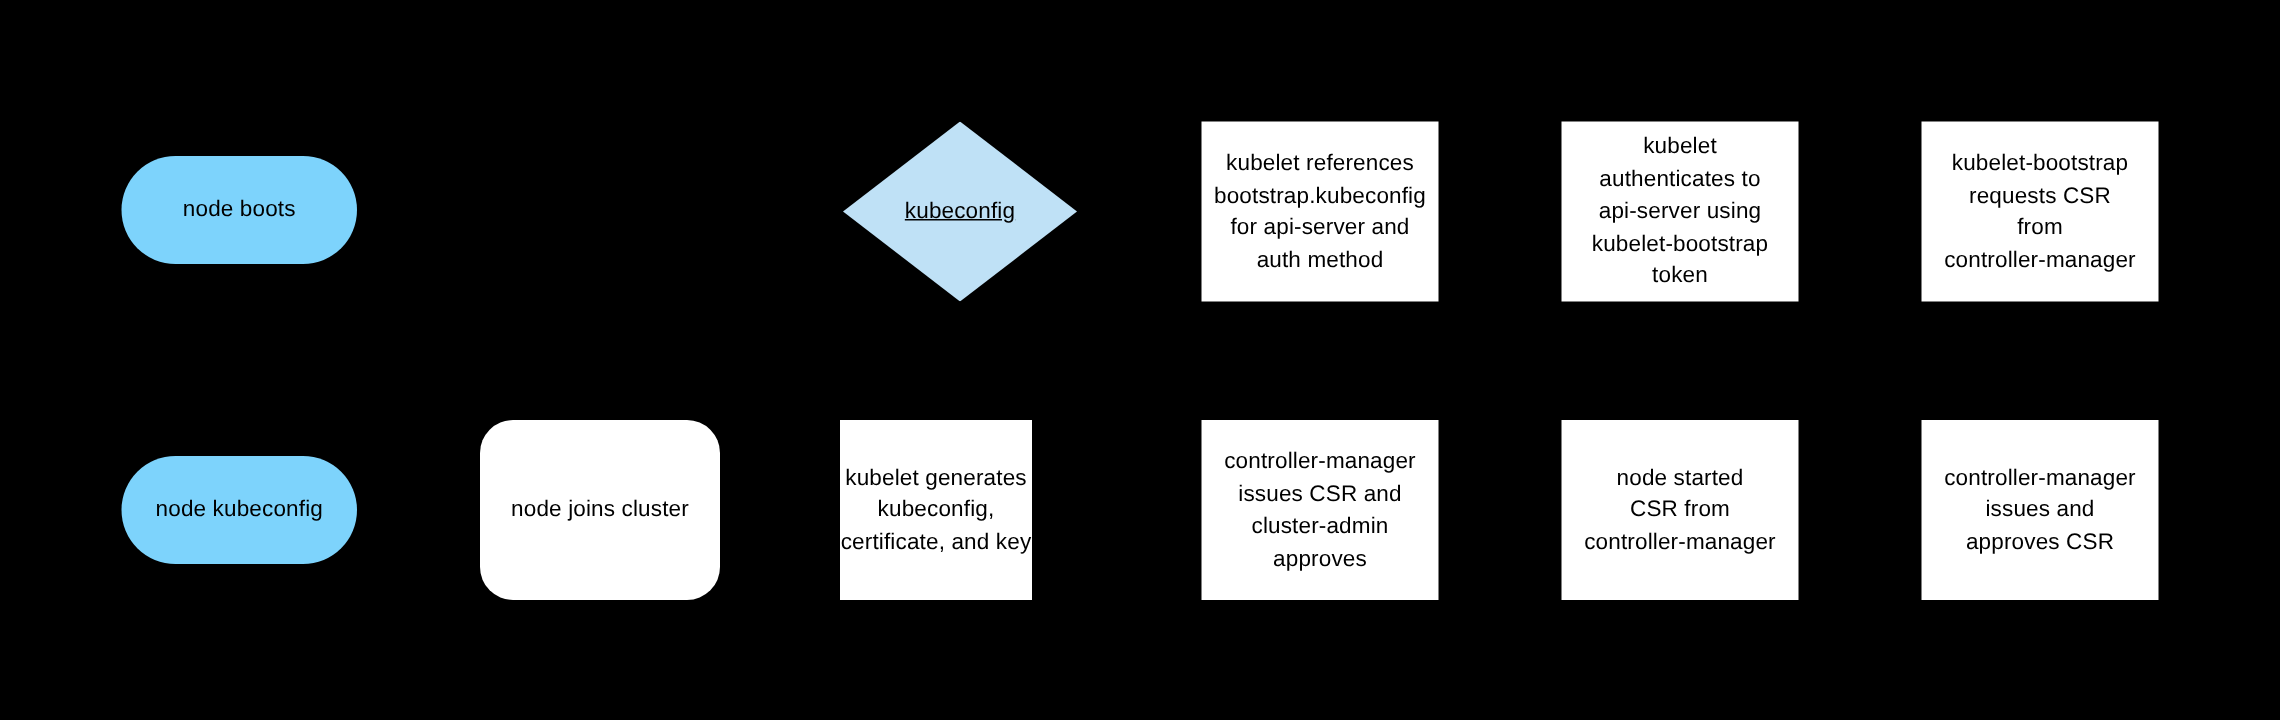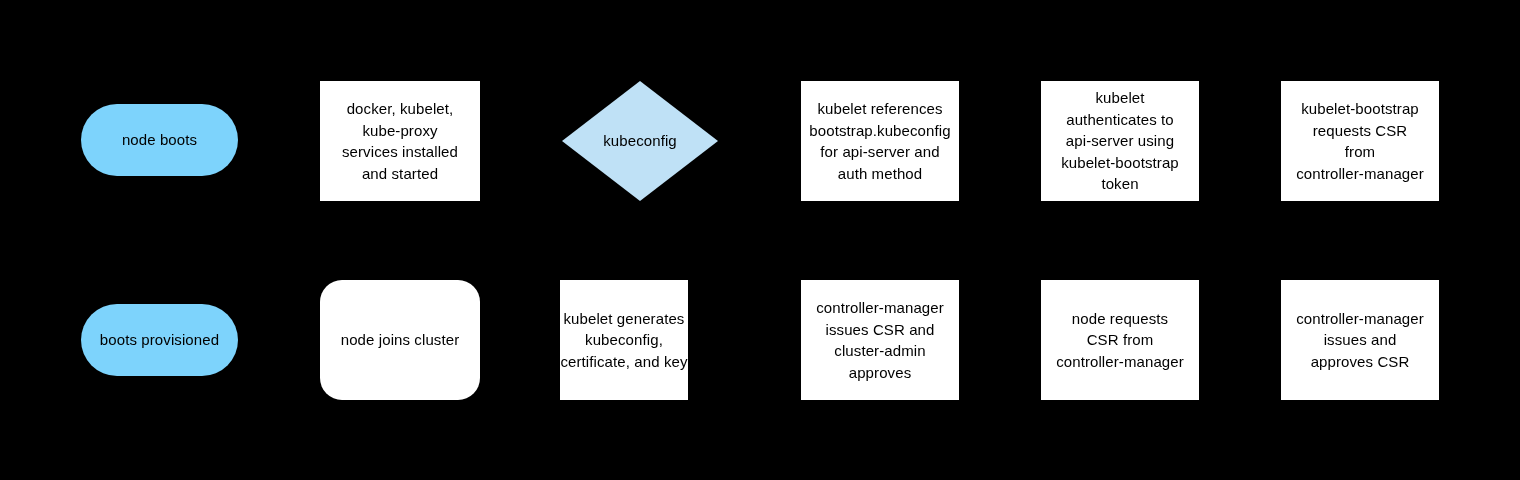--- a/index.html
+++ b/index.html
@@ -45,20 +45,21 @@
   }
   
   .shape-process .node-label {
     width: 176px;
     margin-left: -8px;
     margin-right: -8px;
   }
   
   .shape-decision {
     background: transparent;
+    text-decoration: underline;
   }
   .shape-decision .diamond {
     position: absolute;
     inset: 0;
     background: #bfe1f6;
     clip-path: polygon(50% 0%, 100% 50%, 50% 100%, 0% 50%);
   }
   .shape-decision .node-label {
     position: relative;
     z-index: 2;
@@ -66,26 +67,20 @@
 </style>
 </head>
 <body>
 
 <div id="canvas">
 
   <div class="node shape-terminator" style="left:81px; top:104px; width:157px; height:72px;">
     <span class="node-label">node boots</span>
   </div>
 
-  <div class="node shape-process" style="left:320px; top:81px; width:160px; height:120px;">
-    <span class="node-label">docker, kubelet,
-kube-proxy
-services installed
-and started</span>
-  </div>
 
   <div class="node shape-decision" style="left:562px; top:81px; width:156px; height:120px;">
     <span class="diamond"></span>
     <span class="node-label">kubeconfig</span>
   </div>
 
   <div class="node shape-process" style="left:801px; top:81px; width:158px; height:120px;align-items:center;">
     <span class="node-label">kubelet references
 bootstrap.kubeconfig
 for api-server and
@@ -101,42 +96,42 @@
   </div>
 
   <div class="node shape-process" style="left:1281px; top:81px; width:158px; height:120px;">
     <span class="node-label">kubelet-bootstrap
 requests CSR
 from
 controller-manager</span>
   </div>
 
   <div class="node shape-terminator" style="left:81px; top:304px; width:157px; height:72px;">
-    <span class="node-label">boots provisioned</span>
+    <span class="node-label">node kubeconfig</span>
   </div>
 
   <div class="node shape-process" style="left:320px; top:280px; width:160px; height:120px;border-radius:22px;">
     <span class="node-label">node joins cluster</span>
   </div>
 
   <div class="node shape-process" style="left:560px; top:280px; width:128px; height:120px;">
     <span class="node-label">kubelet generates
 kubeconfig,
 certificate, and key</span>
   </div>
 
   <div class="node shape-process" style="left:801px; top:280px; width:158px; height:120px;">
     <span class="node-label">controller-manager
 issues CSR and
 cluster-admin
 approves</span>
   </div>
 
   <div class="node shape-process" style="left:1041px; top:280px; width:158px; height:120px;">
-    <span class="node-label">node requests
+    <span class="node-label">node started
 CSR from
 controller-manager</span>
   </div>
 
   <div class="node shape-process" style="left:1281px; top:280px; width:158px; height:120px;">
     <span class="node-label">controller-manager
 issues and
 approves CSR</span>
   </div>
 

